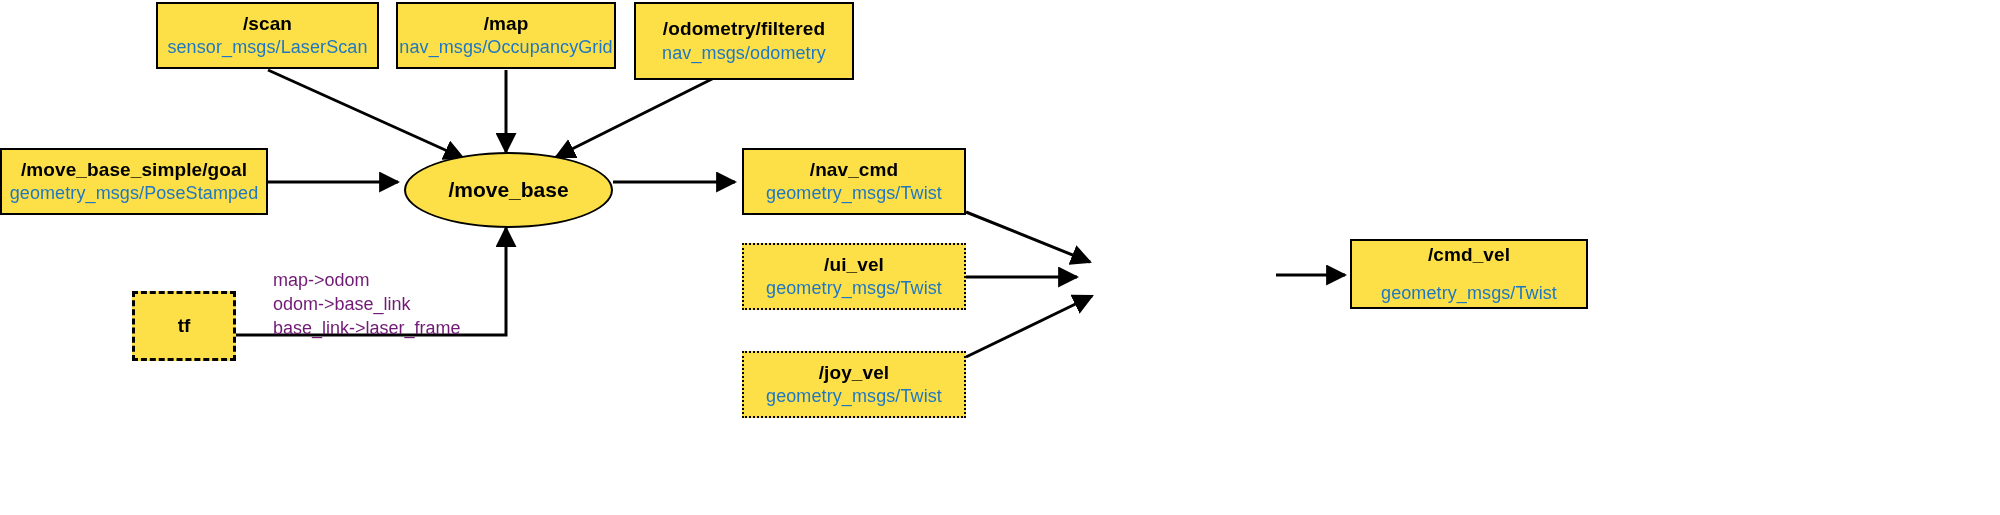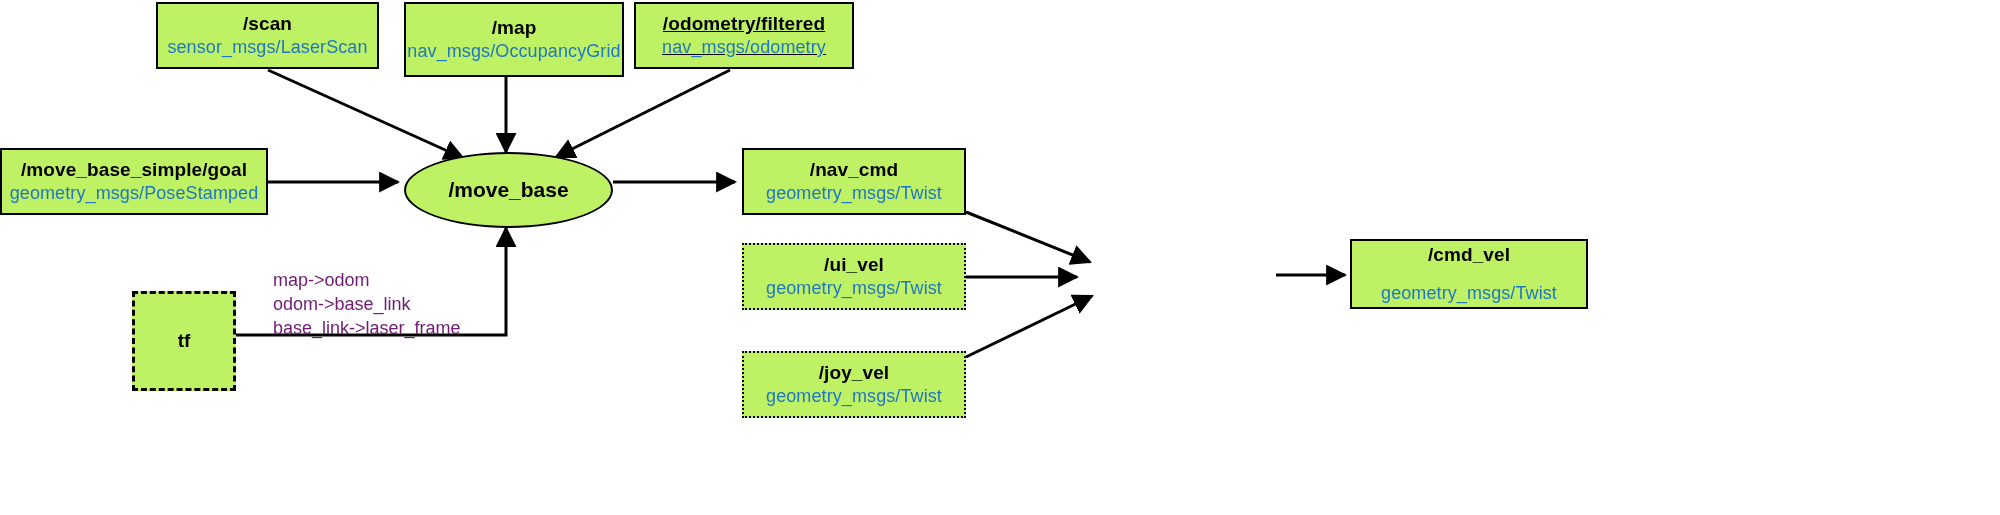--- a/index.html
+++ b/index.html
@@ -21,21 +21,21 @@
     position: absolute;
     left: 0;
     top: 0;
     width: 2000px;
     height: 515px;
     pointer-events: none;
   }
   .node {
     position: absolute;
     box-sizing: border-box;
-    background: #bef264;
+    background: #fde047;
     display: flex;
     flex-direction: column;
     align-items: center;
     justify-content: center;
     text-align: center;
     line-height: 1.28;
   }
   .topic-solid {
     border: 2.5px solid #000000;
   }
@@ -110,40 +110,40 @@
     <line x1="966" y1="357" x2="1092" y2="296" stroke="#000000" stroke-width="3" marker-end="url(#arrow)"></line>
 
     <line x1="1276" y1="275" x2="1345" y2="275" stroke="#000000" stroke-width="3" marker-end="url(#arrow)"></line>
   </svg>
 
   <div class="node topic-solid" style="left:156px; top:2px; width:223px; height:67px;">
     <div class="name">/scan</div>
     <div class="type">sensor_msgs/LaserScan</div>
   </div>
 
-  <div class="node topic-solid" style="left:396px; top:2px; width:220px; height:75px;margin-left:8px;">
+  <div class="node topic-solid" style="left:396px; top:2px; width:220px; height:67px;">
     <div class="name">/map</div>
     <div class="type">nav_msgs/OccupancyGrid</div>
   </div>
 
-  <div class="node topic-solid" style="left:634px; top:2px; width:220px; height:67px;text-decoration:underline;">
+  <div class="node topic-solid" style="left:634px; top:2px; width:220px; height:78px;">
     <div class="name">/odometry/filtered</div>
     <div class="type">nav_msgs/odometry</div>
   </div>
 
   <div class="node topic-solid" style="left:0px; top:148px; width:268px; height:67px;">
     <div class="name">/move_base_simple/goal</div>
     <div class="type">geometry_msgs/PoseStamped</div>
   </div>
 
   <div class="node ellipse" style="left:404px; top:152px; width:209px; height:76px;justify-content:center;">
     <div class="node-label">/move_base</div>
   </div>
 
-  <div class="node topic-dashed" style="left:132px; top:291px; width:104px; height:100px;">
+  <div class="node topic-dashed" style="left:132px; top:291px; width:104px; height:70px;">
     <div class="tf-label">tf</div>
   </div>
 
   <div class="edge-label" style="left:273px; top:269px;">map-&gt;odom
 odom-&gt;base_link
 base_link-&gt;laser_frame</div>
 
   <div class="node topic-solid" style="left:742px; top:148px; width:224px; height:67px;">
     <div class="name">/nav_cmd</div>
     <div class="type">geometry_msgs/Twist</div>

